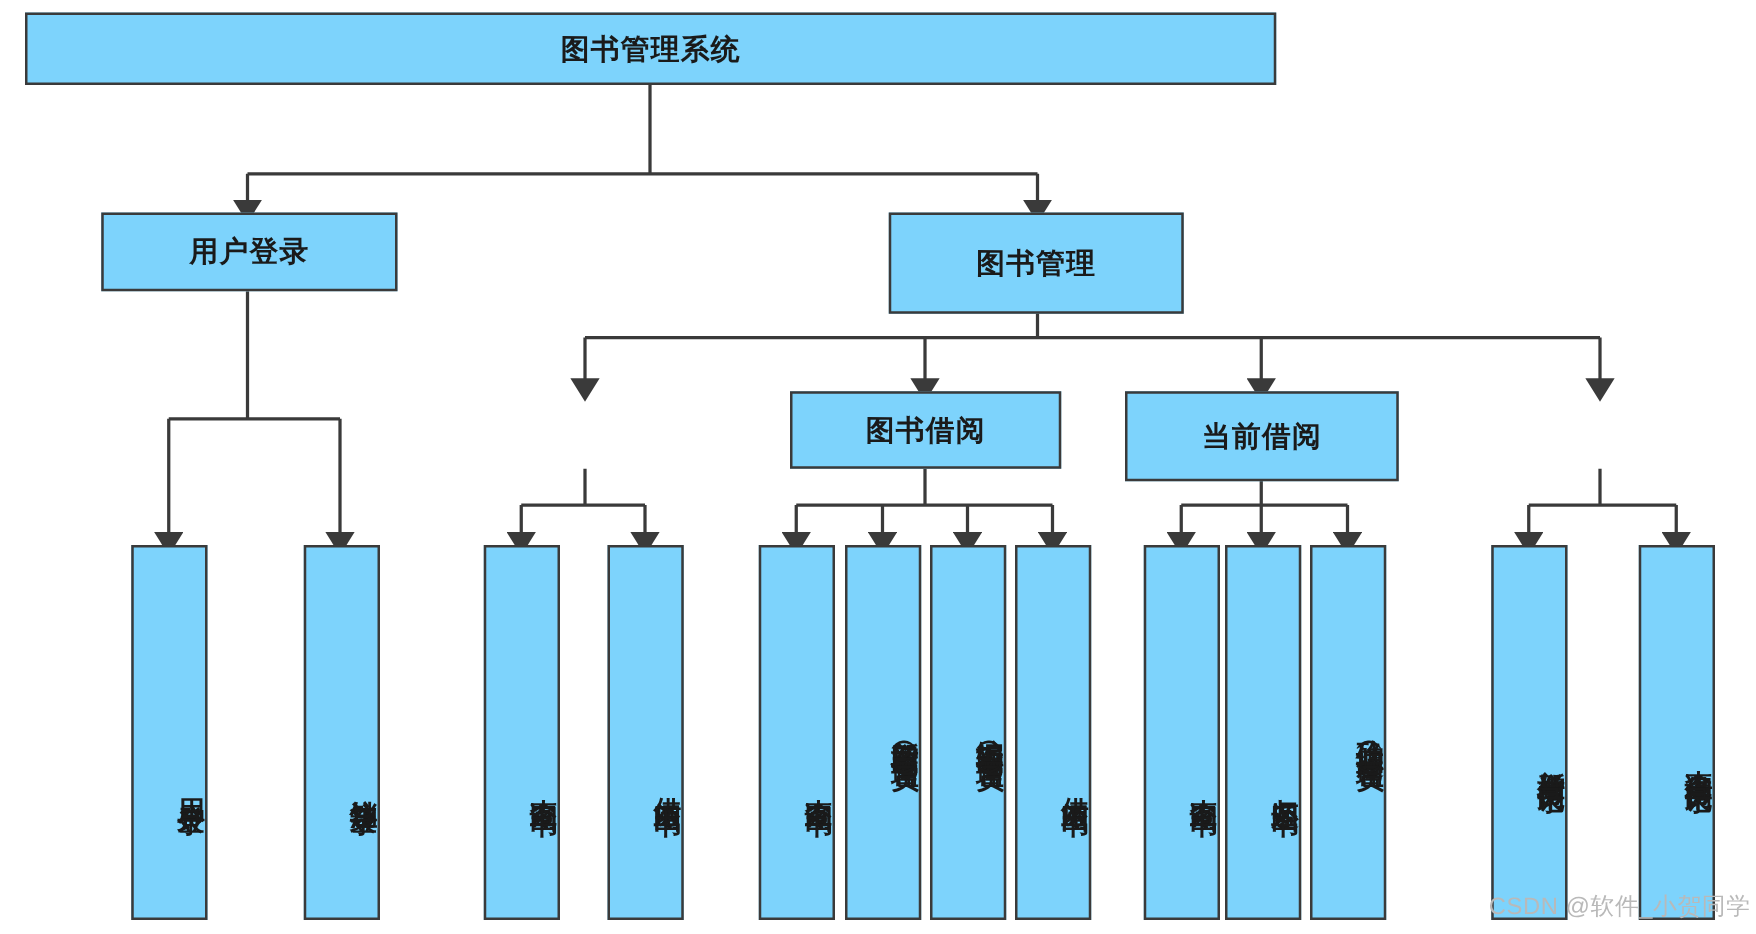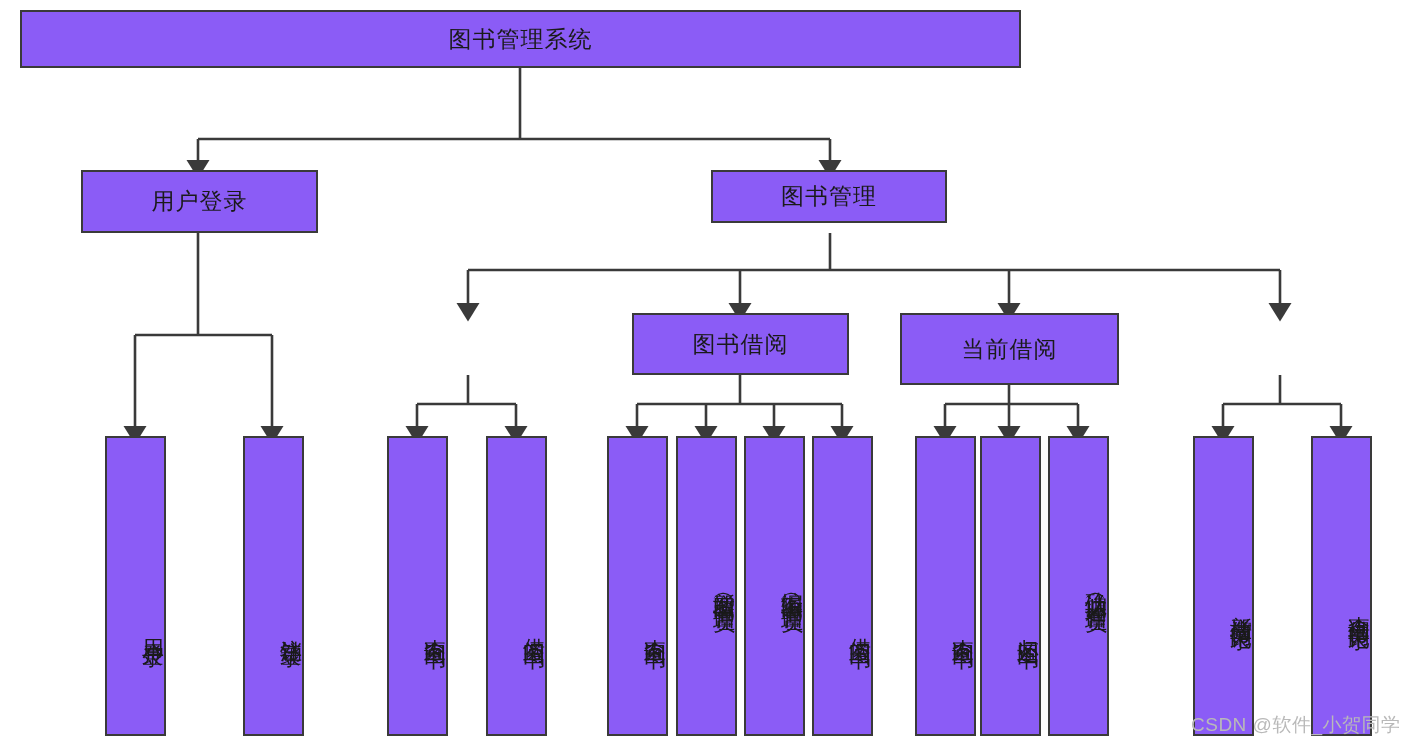--- a/index.html
+++ b/index.html
@@ -21,26 +21,27 @@
     position: absolute;
     left: 0;
     top: 0;
     width: 1405px;
     height: 747px;
     pointer-events: none;
   }
   .node {
     position: absolute;
     box-sizing: border-box;
-    background: #8b5cf6;
+    background: #7dd3fc;
     border: 2.5px solid #3a3a3a;
     display: flex;
     align-items: center;
     justify-content: center;
     color: #1a1a1a;
+    font-weight: bold;
   }
   .node.horiz {
     font-size: 23px;
     letter-spacing: 1px;
   }
   .node.vert {
     writing-mode: vertical-rl;
     text-orientation: upright;
     font-size: 22px;
     letter-spacing: 3px;
@@ -119,21 +120,21 @@
     </g>
   </svg>
 
   <div class="node horiz" style="left:20px; top:10px; width:1001px; height:58px;">
     <span>图书管理系统</span>
   </div>
 
   <div class="node horiz" style="left:81px; top:170px; width:237px; height:63px;">
     <span>用户登录</span>
   </div>
-  <div class="node horiz" style="left:711px; top:170px; width:236px; height:53px;">
+  <div class="node horiz" style="left:711px; top:170px; width:236px; height:81px;">
     <span>图书管理</span>
   </div>
 
   <div class="node horiz" style="left:632px; top:313px; width:217px; height:62px;">
     <span>图书借阅</span>
   </div>
   <div class="node horiz" style="left:900px; top:313px; width:219px; height:72px;">
     <span>当前借阅</span>
   </div>
 

